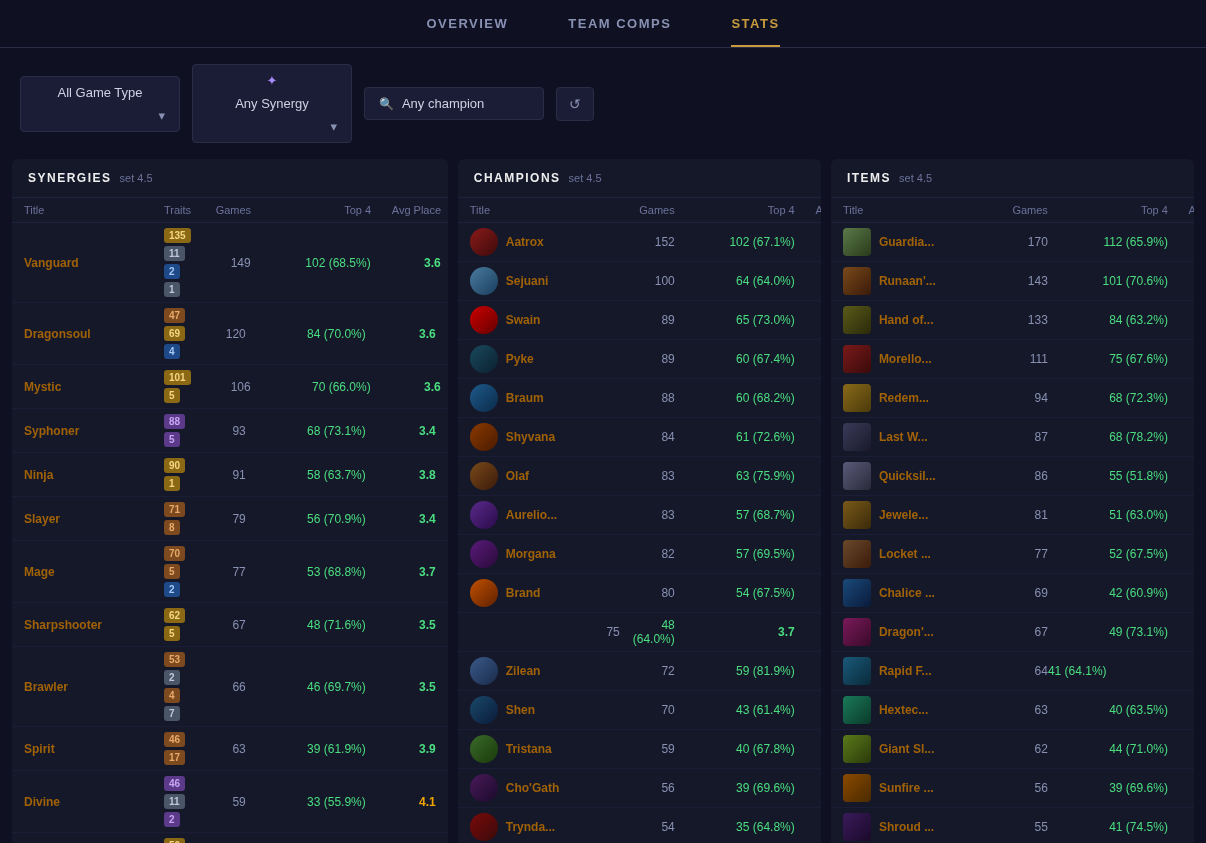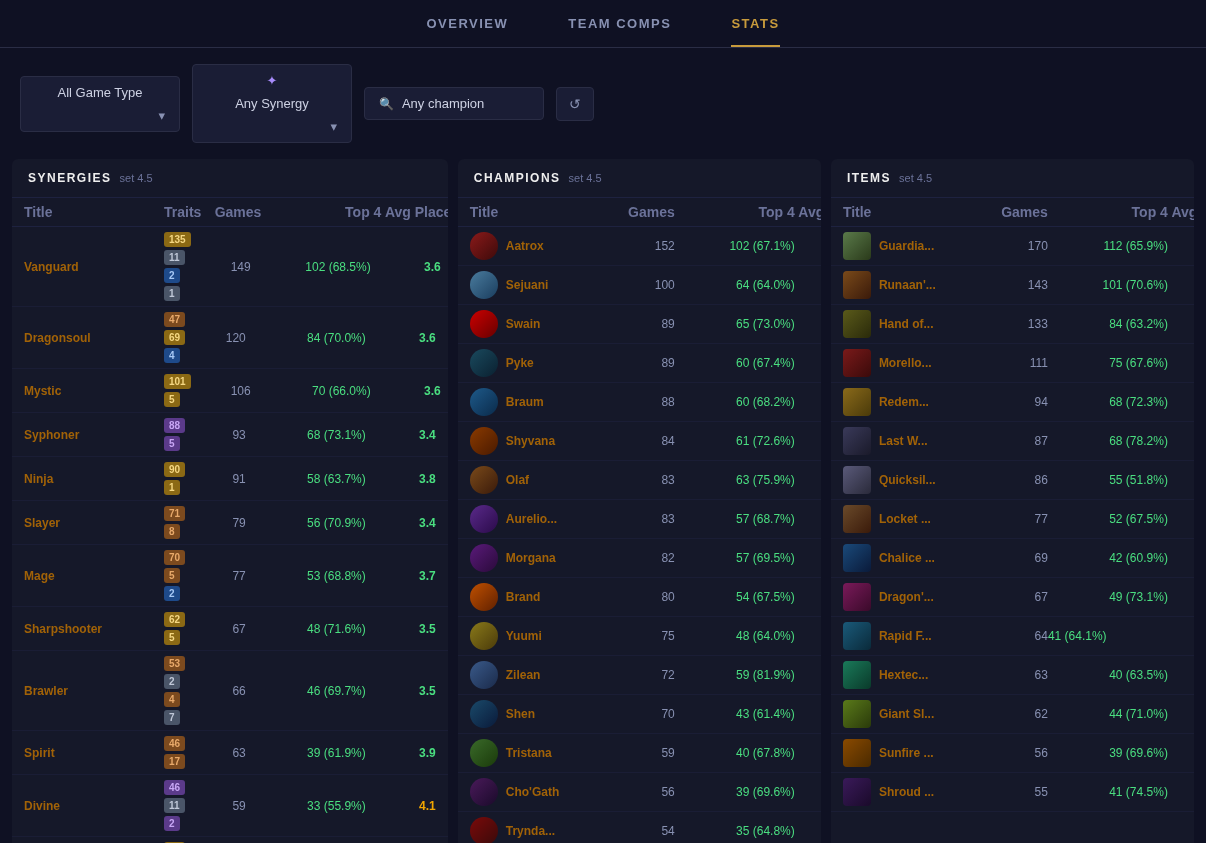--- a/index.html
+++ b/index.html
@@ -114,22 +114,22 @@
       font-size: 11px;
       color: #6b7299;
     }
 
     
     .table-header {
       display: grid;
       padding: 6px 12px;
       border-bottom: 1px solid #1e2240;
       color: #6b7299;
-      font-size: 14px;
-      font-weight: 700;
+      font-size: 11px;
+      font-weight: 400;
     }
     .synergies-header { grid-template-columns: 140px 1fr 60px 120px 70px; }
     .champions-header { grid-template-columns: 150px 55px 120px 70px; }
     .items-header { grid-template-columns: 150px 55px 120px 70px; }
 
     .table-row {
       display: grid;
       padding: 5px 12px;
       align-items: center;
       border-bottom: 1px solid #1a1d35;
@@ -495,24 +495,20 @@
         <div class="table-row champions-row">
     <div class="champ-cell">
       <div class="champ-icon ci-brand"></div>
       <span class="row-title">Brand</span>
     </div>
     <span class="row-games" style="text-align:right;">80</span>
     <span class="row-top4" style="text-align:right;">54 (67.5%)</span>
     <span class="avg-good" style="text-align:right;font-weight:700;">3.7</span>
   </div>
         <div class="table-row champions-row">
-    <div class="champ-cell">
-      <div class="champ-icon ci-yuumi"></div>
-      <span class="row-title">Yuumi</span>
-    </div>
     <span class="row-games" style="text-align:right;">75</span>
     <span class="row-top4" style="text-align:right;">48 (64.0%)</span>
     <span class="avg-good" style="text-align:right;font-weight:700;">3.7</span>
   </div>
         <div class="table-row champions-row">
     <div class="champ-cell">
       <div class="champ-icon ci-zilean"></div>
       <span class="row-title">Zilean</span>
     </div>
     <span class="row-games" style="text-align:right;">72</span>
@@ -628,20 +624,29 @@
     <div class="champ-cell">
       <div class="item-icon ii-quicksil"></div>
       <span class="row-title">Quicksil...</span>
     </div>
     <span class="row-games" style="text-align:right;">86</span>
     <span class="row-top4" style="text-align:right;">55 (51.8%)</span>
     <span class="avg-good" style="text-align:right;font-weight:700;">3.8</span>
   </div>
         <div class="table-row items-row">
     <div class="champ-cell">
+      <div class="item-icon ii-jeweled"></div>
+      <span class="row-title">Jewele...</span>
+    </div>
+    <span class="row-games" style="text-align:right;">81</span>
+    <span class="row-top4" style="text-align:right;">51 (63.0%)</span>
+    <span class="avg-good" style="text-align:right;font-weight:700;">3.8</span>
+  </div>
+        <div class="table-row items-row">
+    <div class="champ-cell">
       <div class="item-icon ii-locket"></div>
       <span class="row-title">Locket ...</span>
     </div>
     <span class="row-games" style="text-align:right;">77</span>
     <span class="row-top4" style="text-align:right;">52 (67.5%)</span>
     <span class="avg-good" style="text-align:right;font-weight:700;">3.5</span>
   </div>
         <div class="table-row items-row">
     <div class="champ-cell">
       <div class="item-icon ii-chalice"></div>

